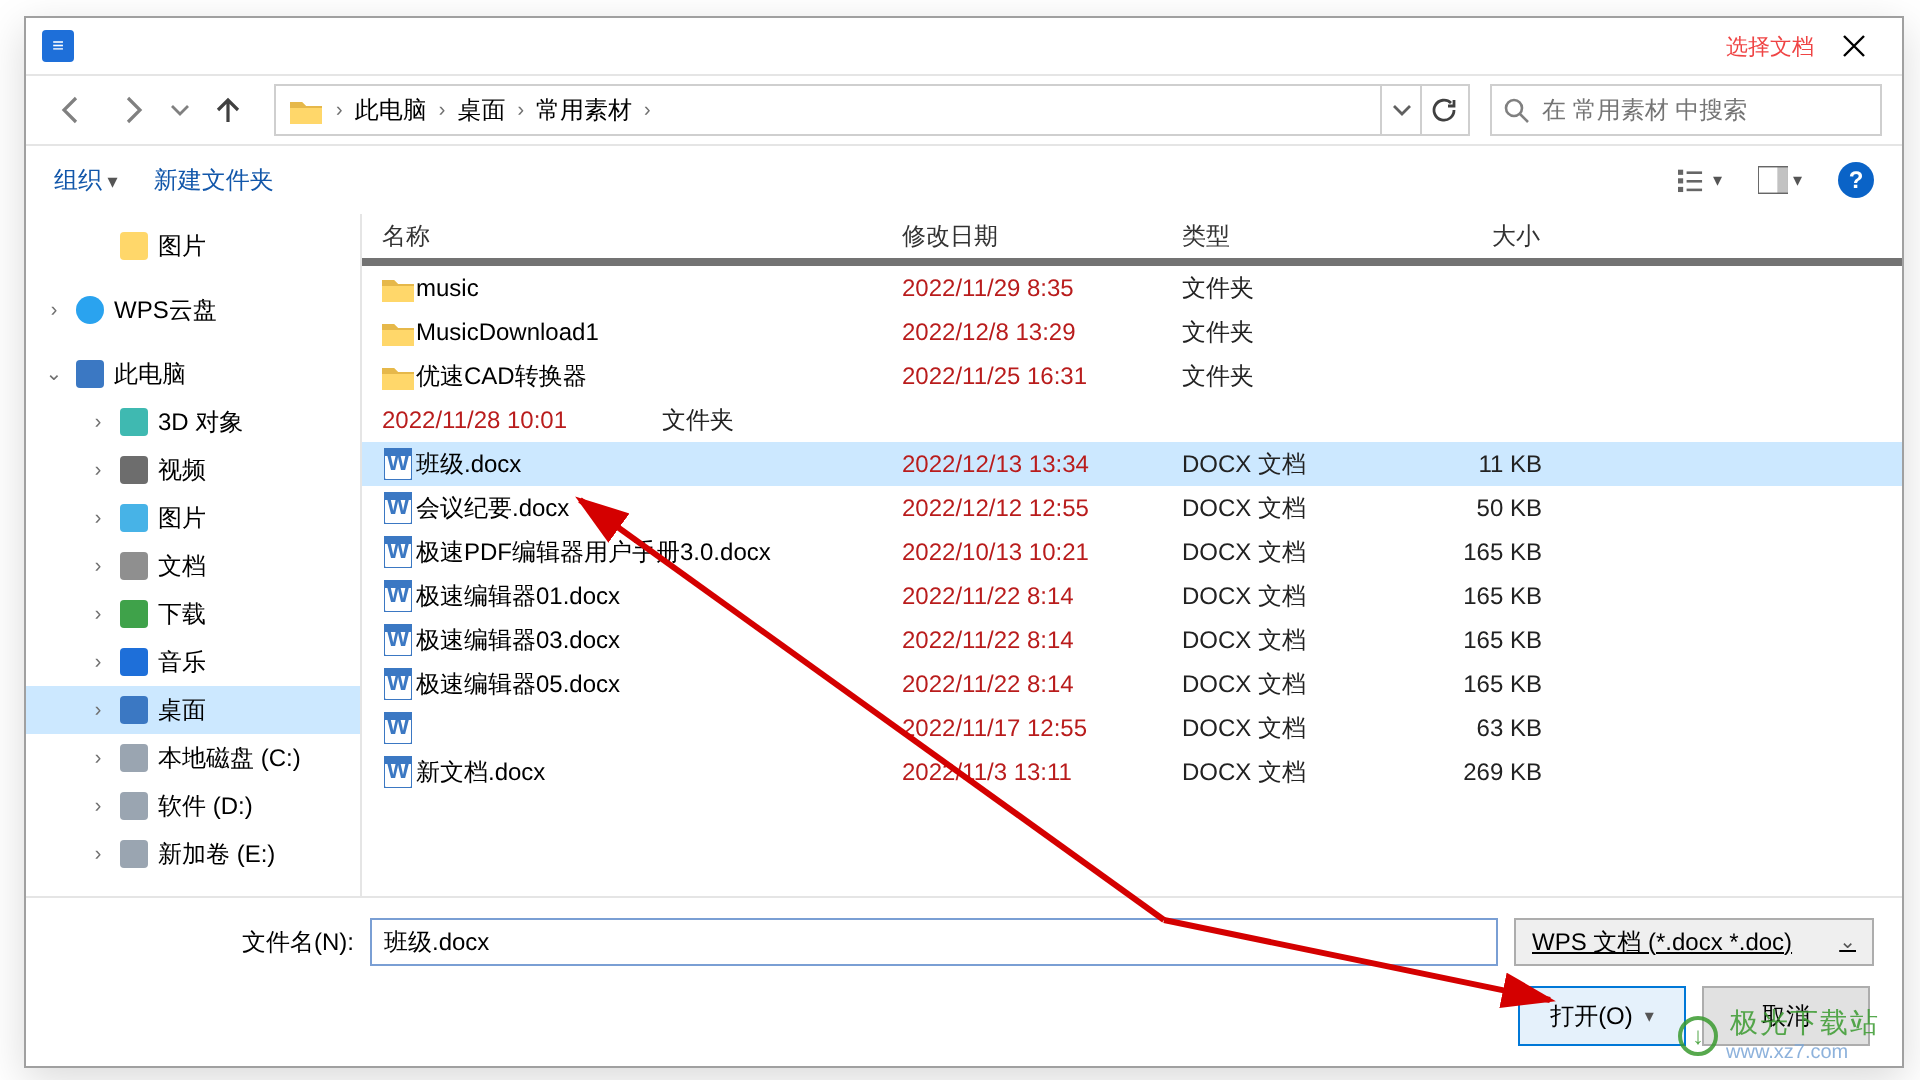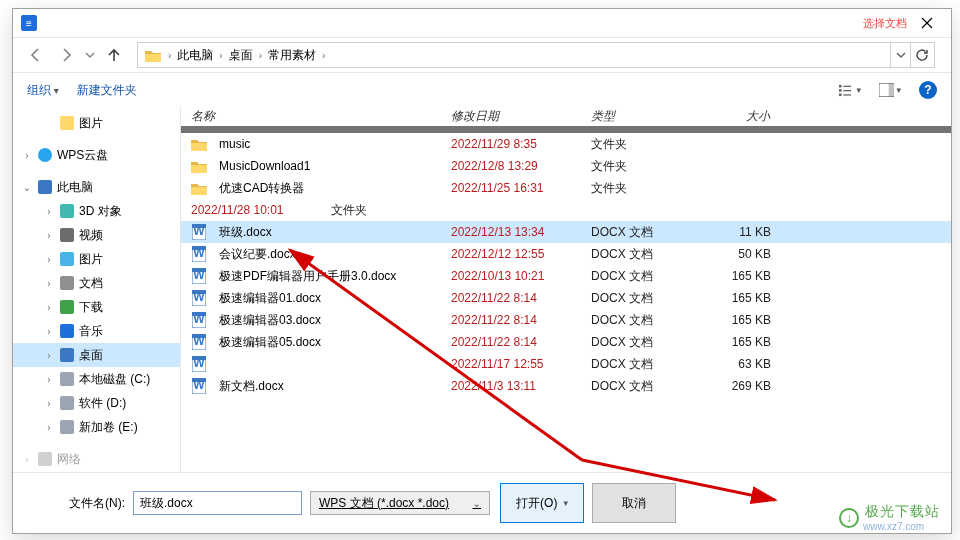--- a/index.html
+++ b/index.html
@@ -36,43 +36,43 @@
 .sidebar { width: 168px; border-right:1px solid #e5e5e5; overflow:auto; padding-top:4px;}
 .tree-item { display:flex; align-items:center; height:24px; padding-left: 8px; gap:4px; color:#000;}
 .tree-item.indent1 { padding-left: 30px; }
 .tree-item.selected { background:#cce8ff; }
 .tree-item .exp { width:12px; color:#707070; font-size:10px; text-align:center;}
 .tree-item .exp.blank { visibility:hidden;}
 .tree-item .ic { width:16px; height:16px; display:flex;align-items:center;justify-content:center;}
 .tree-label { white-space:nowrap; }
 
 .filepane { flex:1; display:flex; flex-direction:column; min-width:0; }
-.columns { height:26px; border-bottom: 7px solid #737373; display:flex; align-items:center; color:#333;font-style:italic; }
+.columns { height:26px; border-bottom: 4px solid #737373; display:flex; align-items:center; color:#333; }
 .columns .col { padding: 0 10px; border-right: 1px solid transparent; }
 .col-name { width: 260px; }
 .col-mod { width: 140px; }
 .col-type { width: 120px; }
 .col-size { width: 80px; text-align:right;}
 .filelist { flex:1; overflow:auto; }
 .row { height:22px; display:flex; align-items:center; }
 .row.selected { background:#cce8ff; }
 .row .c { padding: 0 10px; white-space:nowrap; overflow:hidden; text-overflow:ellipsis; }
-.row .c-name { width:260px; display:flex; align-items:center; gap:12px; }
+.row .c-name { width:260px; display:flex; align-items:center; gap:1px; }
 .row .c-mod { width:140px; color:#b91c1c; }
 .row .c-type { width:120px; color:#222;}
 .row .c-size { width:80px; text-align:right; color:#222;}
 .file-ic { width:16px; height:16px; display:flex;align-items:center;justify-content:center; }
 
-.footer { border-top:1px solid #e5e5e5; padding: 10px 14px 10px 56px; display:flex; gap:10px; }
+.footer { border-top:1px solid #e5e5e5; padding: 10px 14px 10px 108px; display:flex; flex-direction:column; gap:10px; }
 .fn-row { display:flex; align-items:center; gap:8px; }
 .fn-label { color:#000; }
 .fn-input { flex:1; height:24px; border:1px solid #7a9fd4; padding:0 6px; }
 .filter { width: 180px; height:24px; border:1px solid #adadad; background:#efefef; display:flex; align-items:center; padding:0 8px; justify-content:space-between;text-decoration:underline; }
 .btn-row { display:flex; justify-content:flex-end; gap:8px; padding-right:2px; }
-.btn { width: 84px; height: 40px; border:1px solid #adadad; background:#e1e1e1; display:flex; align-items:center; justify-content:center; gap:2px; }
+.btn { width: 84px; height: 30px; border:1px solid #adadad; background:#e1e1e1; display:flex; align-items:center; justify-content:center; gap:2px; }
 .btn.primary { border:1px solid #0078d7; background:#e5f1fb; }
 .btn .caret { font-size:9px; color:#555; margin-left:4px;}
 
 
 .svg-folder { width:16px; height:13px; }
 .svg-doc { width:14px; height:16px; }
 
 
 .arrow { position:absolute; pointer-events:none; }
 .watermark { position:absolute; right:20px; bottom:8px; display:flex; align-items:center; gap:6px; opacity:.85; pointer-events:none;}
@@ -139,20 +139,27 @@
             <path d="M1 3 L5 7 L9 3" fill="none" stroke="currentColor" stroke-width="1.4"></path>
           </svg>
       </div>
       <div class="refresh splitcap">
         <svg width="14" height="14" viewBox="0 0 14 14">
             <path d="M12 7 A5 5 0 1 1 10.5 3.5 M12 2 L12 5 L9 5" fill="none" stroke="currentColor" stroke-width="1.4"></path>
           </svg>
       </div>
     </div>
 
+    <div class="searchbox">
+      <svg width="13" height="13" viewBox="0 0 13 13">
+          <circle cx="5" cy="5" r="4" fill="none" stroke="#808080" stroke-width="1.3"></circle>
+          <path d="M8 8 L12 12" stroke="#808080" stroke-width="1.3"></path>
+        </svg>
+      <input placeholder="在 常用素材 中搜索" style="">
+    </div>
   </div>
 
   <div class="toolbar">
     <span class="link dd">组织</span>
     <span class="link">新建文件夹</span>
     <div class="spacer"></div>
     <div class="tb-icon">
       <svg width="18" height="14" viewBox="0 0 18 14">
         <rect x="0" y="1" width="3" height="3" fill="#666"></rect>
           <rect x="5" y="2" width="9" height="1.5" fill="#666"></rect>

